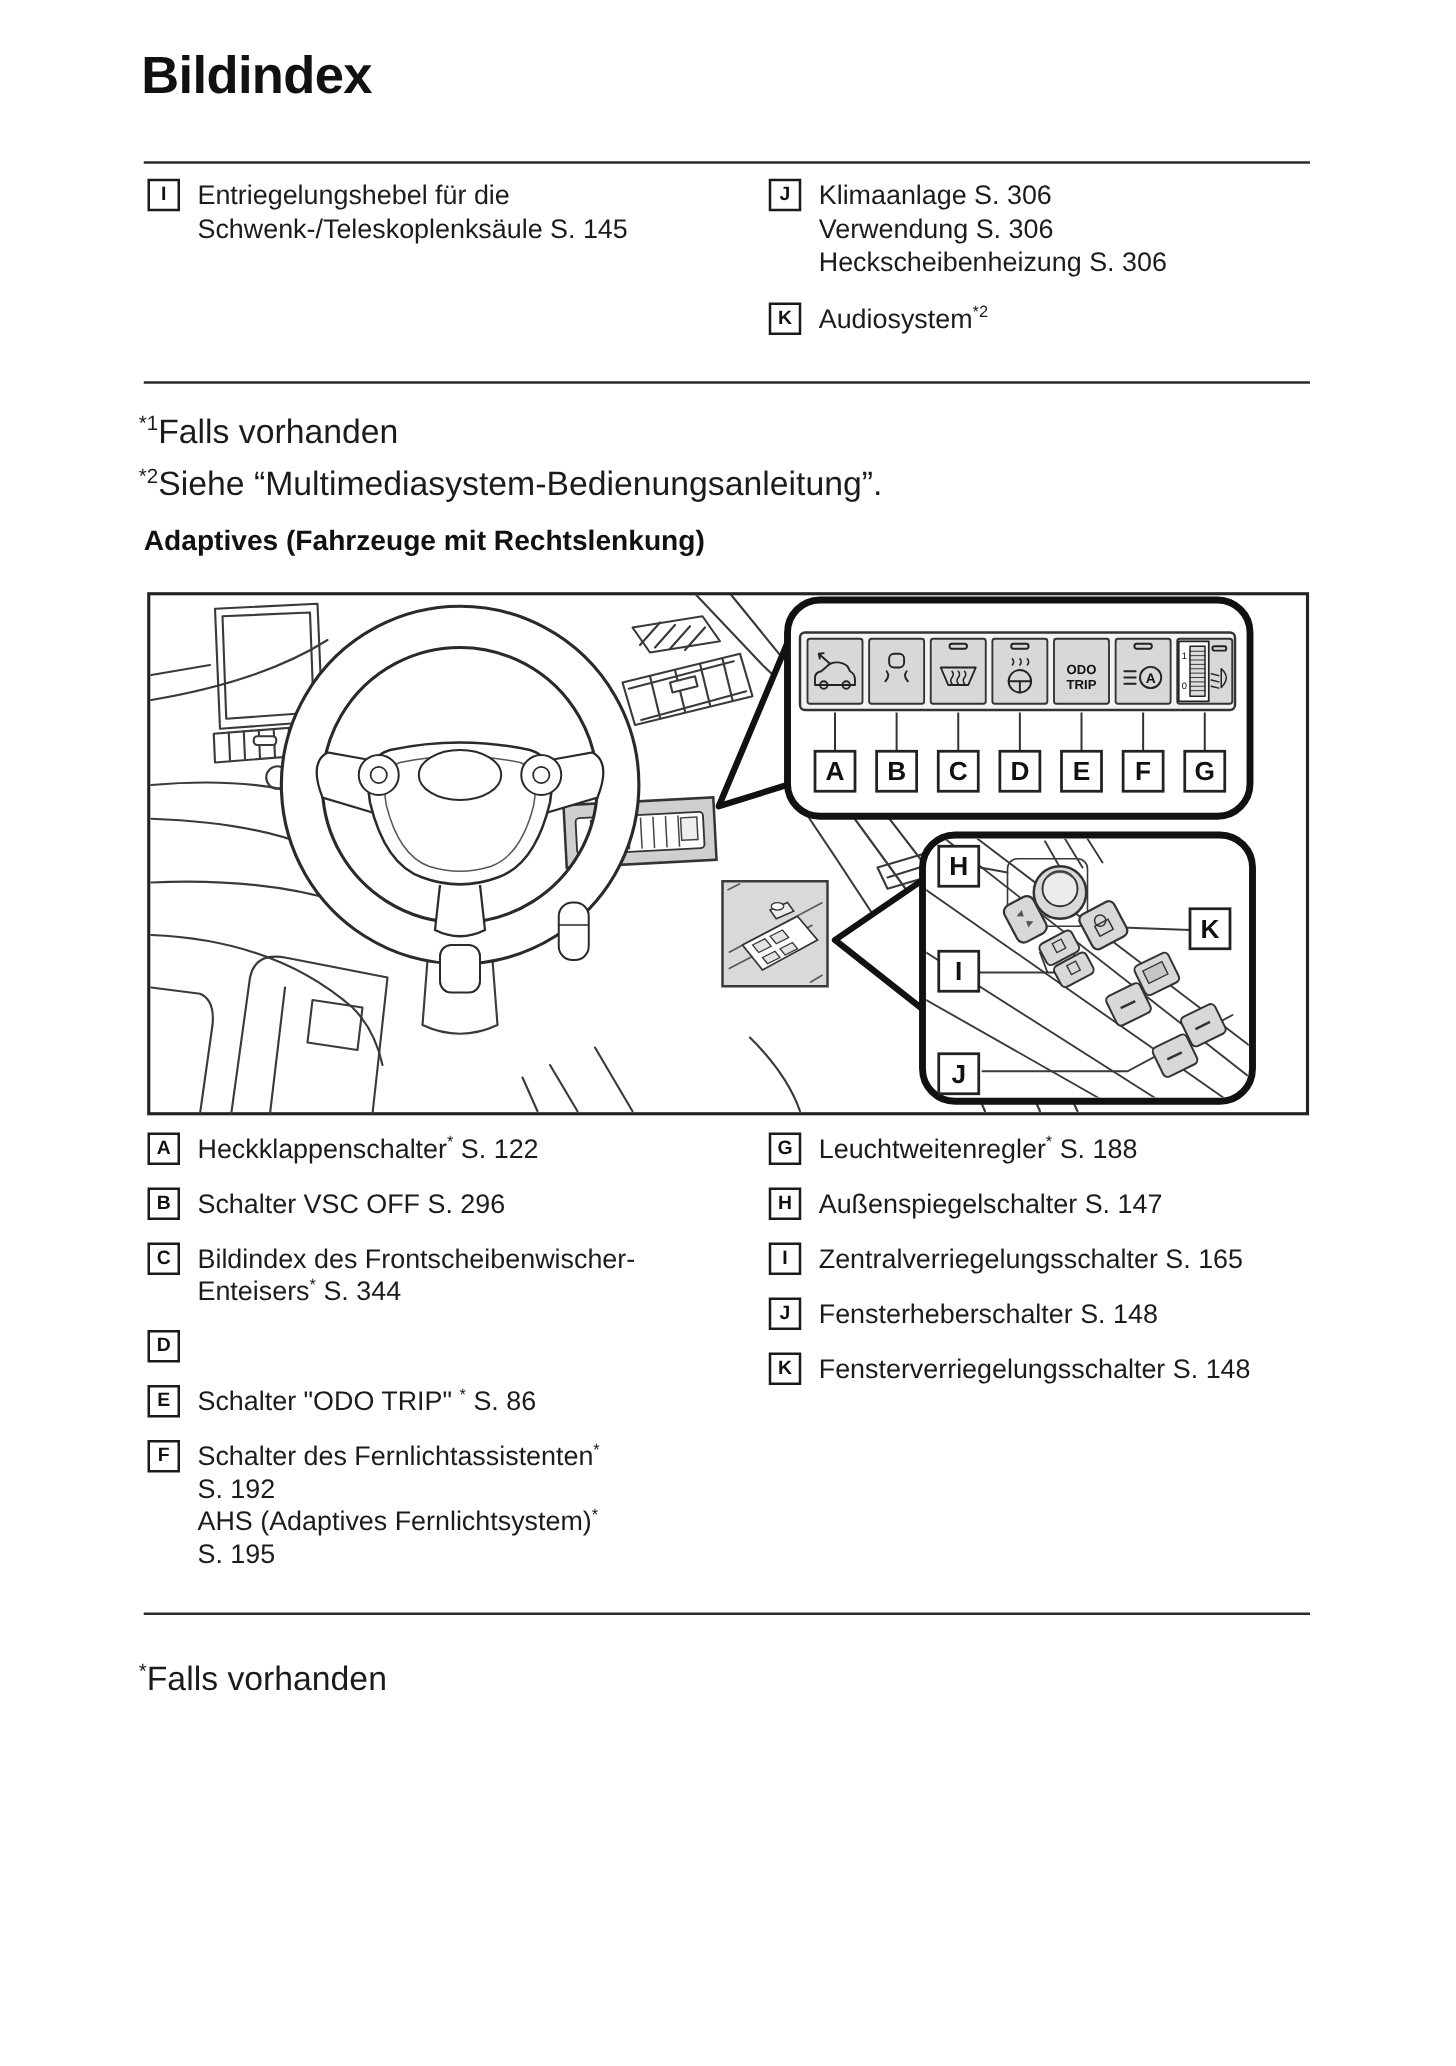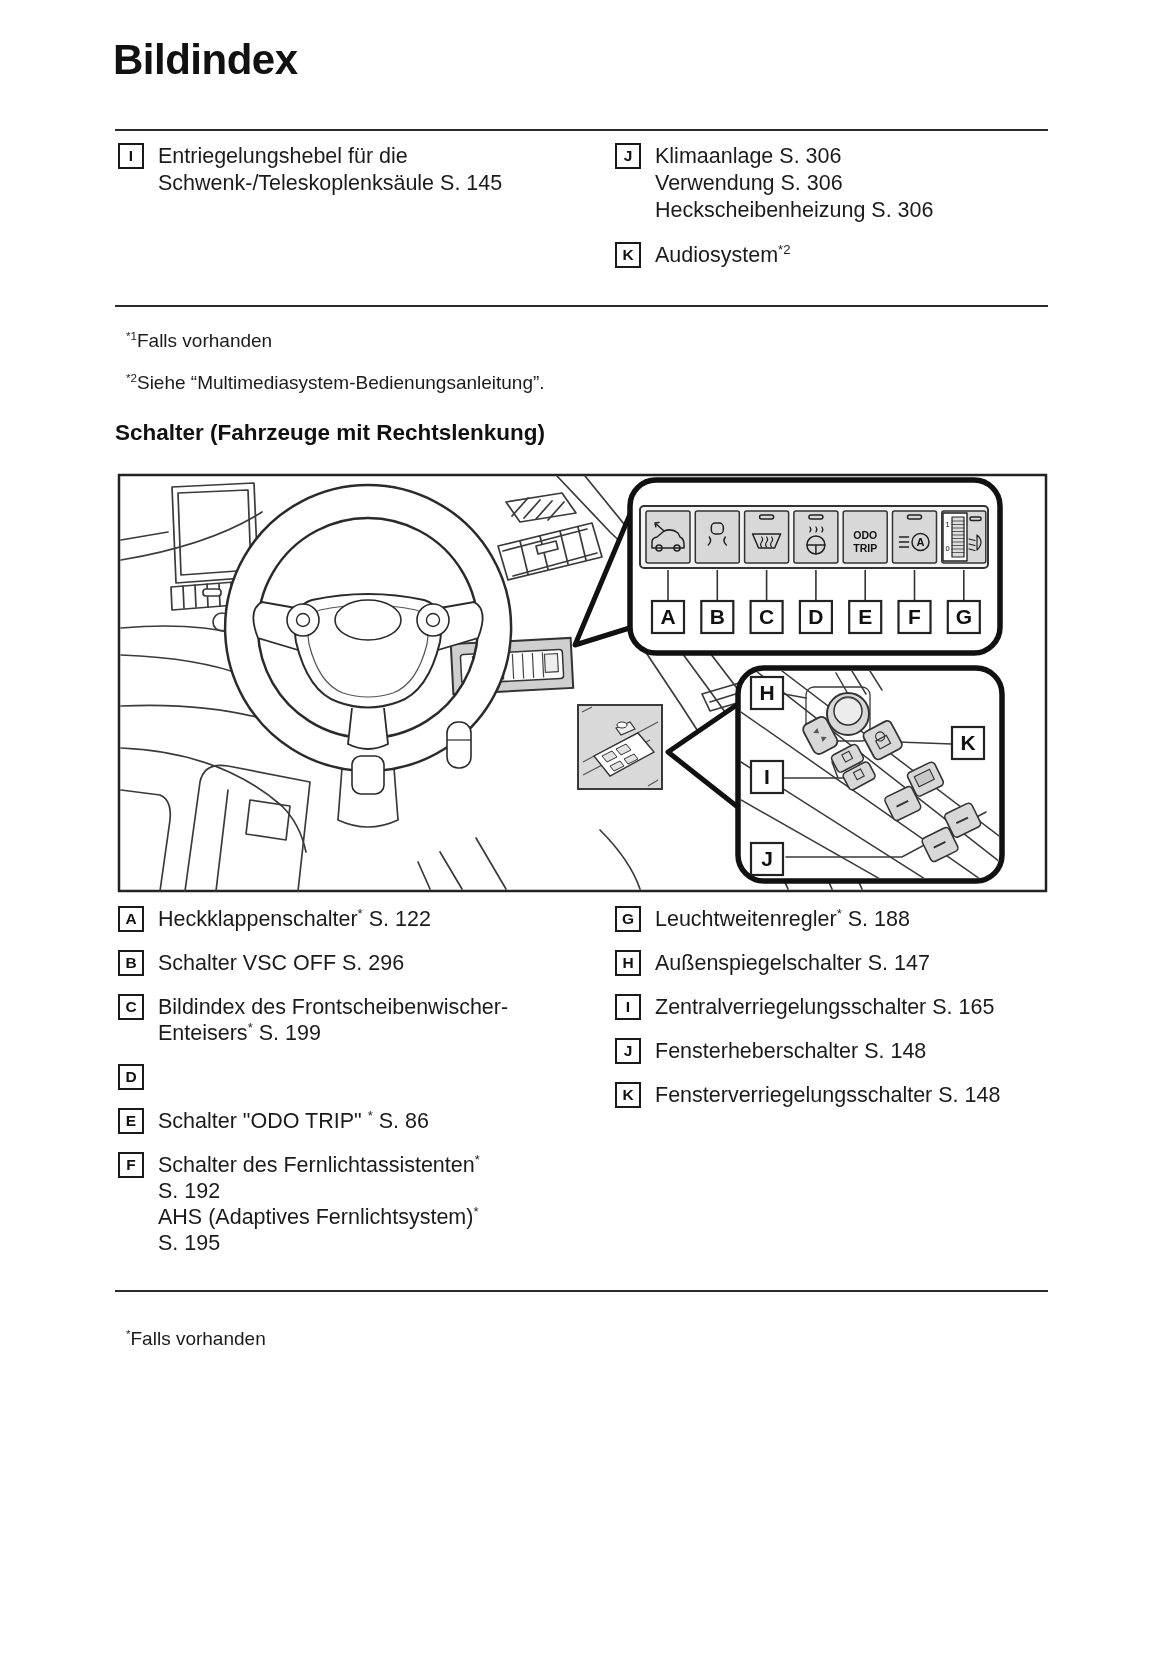--- a/index.html
+++ b/index.html
@@ -18,21 +18,21 @@
   .item{display:flex;align-items:flex-start;margin-bottom:18px;}
   .kbox{
     flex:0 0 26px;width:26px;height:26px;box-sizing:border-box;border:2px solid #1a1a1a;
     display:flex;align-items:center;justify-content:center;
     font-weight:bold;font-size:15.5px;margin-right:14px;margin-top:0px;background:#fff;color:#111;
   }
   .itext{font-size:21.5px;line-height:26px;}
   .top .itext{line-height:27px;}
   .top .item{margin-bottom:18px;}
   sup,.sup{font-size:61%;vertical-align:super;line-height:0;}
-  .fn{position:absolute;left:126px;font-size:19px;color:#1b1b1b;}
+  .fn{position:absolute;left:111px;font-size:27px;color:#1b1b1b;}
   .fn1{top:330px;} .fn2{top:372px;} .fnb{top:1328px;}
   .heading{position:absolute;left:115px;top:420px;font-size:22.5px;font-weight:bold;color:#111;}
   .pagenum{position:absolute;left:115px;top:1575px;font-size:15px;font-weight:bold;color:#111;}
   .diagram{position:absolute;left:117px;top:473px;}
   svg text{font-family:"Liberation Sans",sans-serif;}
 </style>
 </head>
 <body>
 
 <div class="page">
@@ -64,21 +64,21 @@
         <span>Audiosystem</span><sup>*2</sup>
       </span>
     </div>
   </div>
 
   <div class="rule rule2"></div>
 
   <div class="fn fn1"><sup>*1</sup><span>Falls vorhanden</span></div>
   <div class="fn fn2"><sup>*2</sup><span>Siehe “Multimediasystem-Bedienungsanleitung”.</span></div>
 
-  <div class="heading">Schalter (Fahrzeuge mit Rechtslenkung)</div>
+  <div class="heading">Adaptives (Fahrzeuge mit Rechtslenkung)</div>
 
   <svg class="diagram" width="931" height="420" viewBox="117 473 931 420" xmlns="http://www.w3.org/2000/svg">
 
     <rect x="119" y="475" width="927" height="416" fill="#ffffff" stroke="#222" stroke-width="2.5"></rect>
 
     <g fill="none" stroke="#3a3a3a" stroke-width="1.7" stroke-linecap="round" stroke-linejoin="round">
       <path d="M121,560 Q210,545 262,512"></path>
       <path d="M121,540 L168,532"></path>
 
       <path d="M172,487 L254,483 L258,577 L176,583 Z"></path>
@@ -306,21 +306,21 @@
       <span class="itext"><span>Heckklappenschalter</span><sup>*</sup><span> S. 122</span></span>
     </div>
     <div class="item">
       <span class="kbox">B</span>
       <span class="itext"><span>Schalter VSC OFF S. 296</span></span>
     </div>
     <div class="item">
       <span class="kbox">C</span>
       <span class="itext">
         <span>Bildindex des Frontscheibenwischer-</span><br>
-        <span>Enteisers</span><sup>*</sup><span> S. 199</span>
+        <span>Enteisers</span><sup>*</sup><span> S. 344</span>
       </span>
     </div>
     <div class="item">
       <span class="kbox">D</span>
     </div>
     <div class="item">
       <span class="kbox">E</span>
       <span class="itext"><span>Schalter "ODO TRIP" </span><sup>*</sup><span> S. 86</span></span>
     </div>
     <div class="item">

